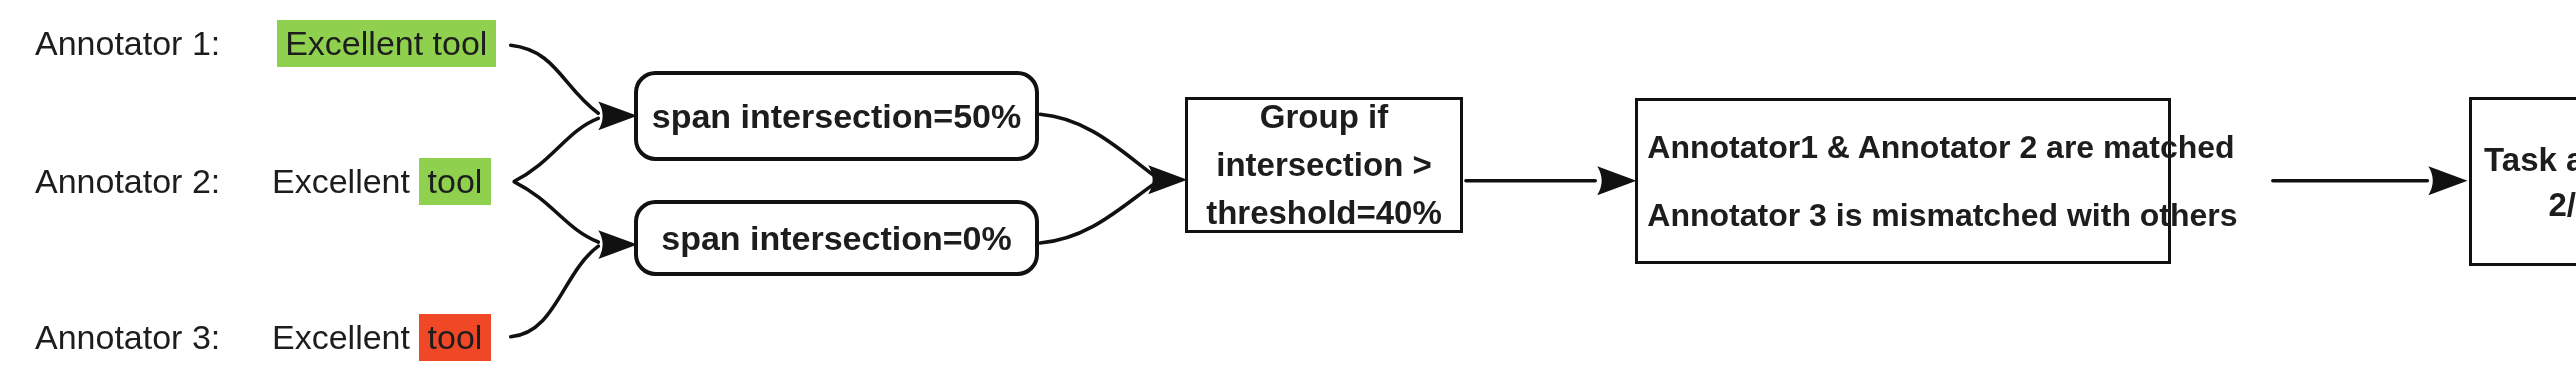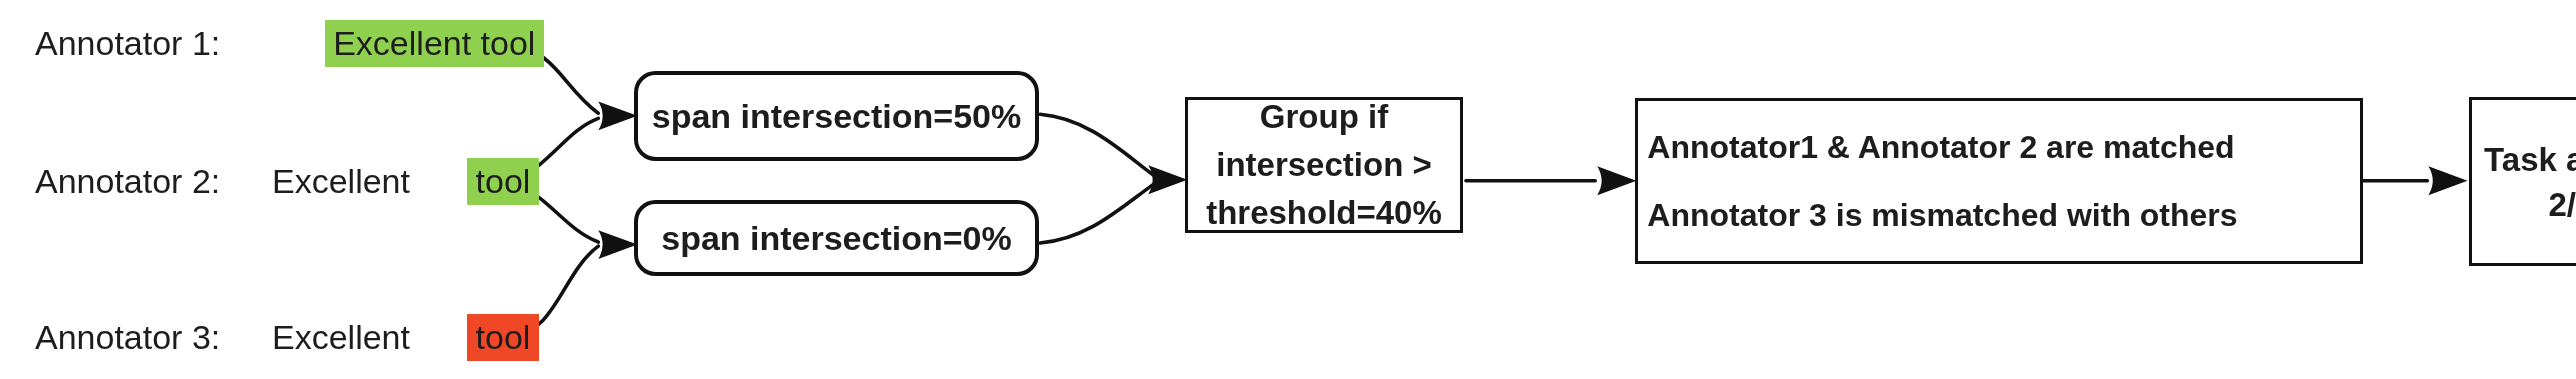--- a/index.html
+++ b/index.html
@@ -41,21 +41,20 @@
     height: 47px;
     line-height: 47px;
     font-size: 34px;
     white-space: nowrap;
   }
   .hl {
     display: inline-block;
     height: 47px;
     line-height: 47px;
     padding: 0 8.2px;
-    margin-left: 48px;
   }
   .node {
     position: absolute;
     background: #ffffff;
     border: 3.6px solid #111111;
     box-sizing: border-box;
     display: flex;
     flex-direction: column;
     align-items: center;
     justify-content: center;
@@ -76,21 +75,21 @@
     padding: 0 9.3px;
     font-size: 32px;
   }
   .node.task {
     font-size: 33px;
     line-height: 45px;
   }
   .span-node-1 { left: 634px; top: 71px; width: 405px; height: 90px; }
   .span-node-2 { left: 634px; top: 200px; width: 405px; height: 76px; }
   .group-node  { left: 1185px; top: 97px; width: 278px; height: 136px; }
-  .result-node { left: 1635px; top: 98px; width: 728px; height: 166px; gap: 20px; }
+  .result-node { left: 1635px; top: 98px; width: 536px; height: 166px; gap: 20px; }
   .task-node   { left: 2469px; top: 97px; width: 290px; height: 169px; }
   .phrase-1 { left: 277px; top: 19.6px; }
   .phrase-2 { left: 272px; top: 158px; }
   .phrase-3 { left: 272px; top: 314px; }
   .label-1 { top: 19.6px; }
   .label-2 { top: 158px; }
   .label-3 { top: 314px; }
 </style>
 </head>
 <body>

